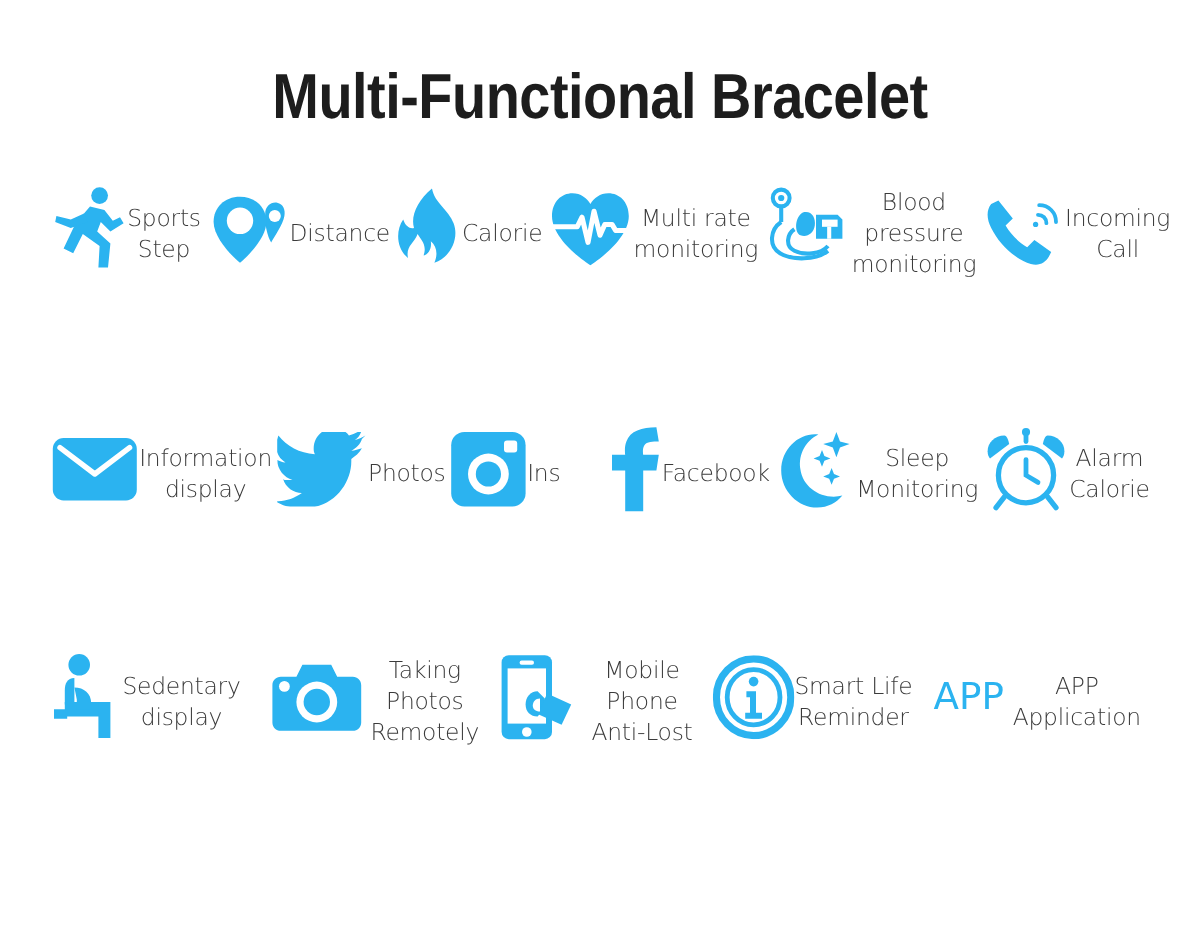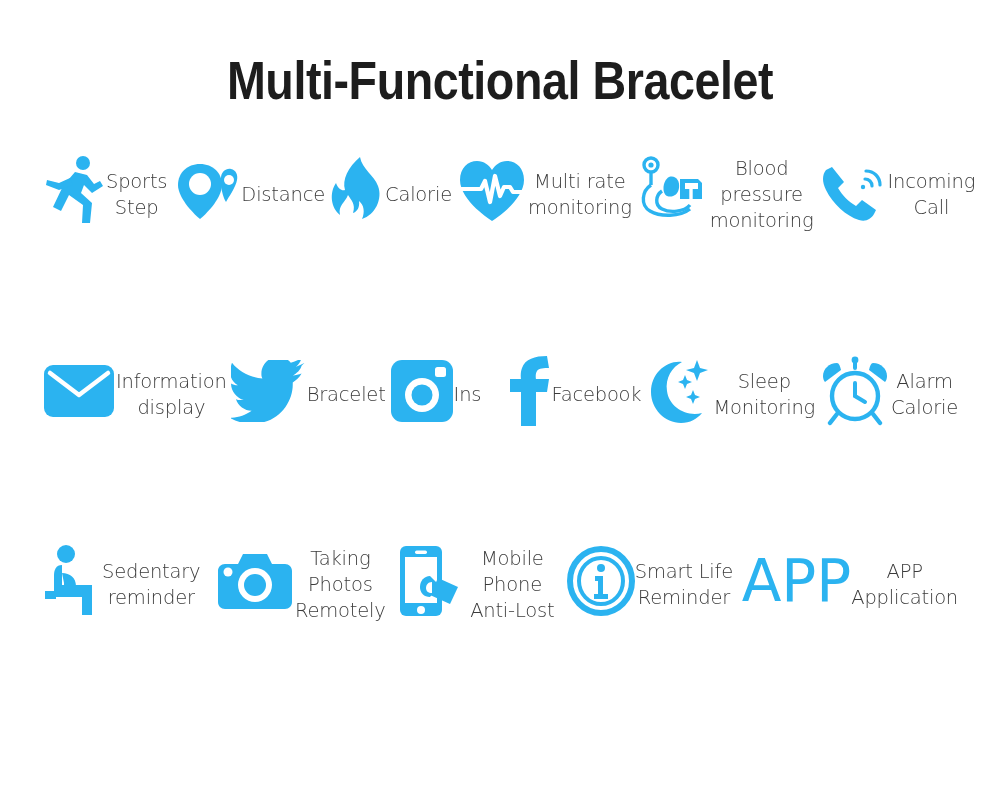--- a/index.html
+++ b/index.html
@@ -72,21 +72,21 @@
     font-size: 19.5px;
     font-weight: 300;
     color: #3b3b3b;
     text-align: center;
     line-height: 1.32;
     letter-spacing: -0.2px;
     white-space: pre-line;
   }
   .app-text {
     font-family: "DejaVu Sans", sans-serif;
-    font-size: 58px;
+    font-size: 31px;
     font-weight: 500;
     color: #2BB3F0;
     letter-spacing: 0px;
     line-height: 1;
   }
 </style>
 </head>
 <body>
 
 <div class="page">
@@ -205,21 +205,21 @@
         <div class="cell-label">Information
 display</div>
       </div>
 
       <div class="cell">
         <div class="icon-box">
           <svg width="76" height="62" viewBox="0 0 76 62">
             <path fill="#2BB3F0" d="M74 9 C71 11 68 12 65 13 C68 11 70 8 71 4 C68 6 64 8 60 9 C57 5 52 3 47 3 C37 3 30 11 30 20 C30 22 30 23 31 25 C18 24 7 18 0 9 C-1 12 -2 15 -2 18 C-2 24 1 29 6 32 C3 32 1 31 -1 30 L-1 30 C-1 38 5 45 12 47 C11 47 9 47 7 47 C6 47 5 47 4 46 C6 53 13 58 20 58 C14 62 7 65 0 65 C-2 65 -3 65 -4 64 C3 69 12 71 21 71 C47 71 62 50 62 31 C62 31 62 30 62 29 C65 27 69 24 71 20 C68 21 65 22 62 22 C66 20 70 16 71 12 Z" transform="translate(1,-6) scale(0.98)"></path>
           </svg>
         </div>
-        <div class="cell-label">Bracelet</div>
+        <div class="cell-label">Photos</div>
       </div>
 
       <div class="cell">
         <div class="icon-box">
           <svg width="64" height="64" viewBox="0 0 64 64">
             <g>
               <rect x="1" y="1" width="62" height="62" rx="11" fill="#2BB3F0"></rect>
               <circle cx="32" cy="36" r="17" fill="#ffffff"></circle>
               <circle cx="32" cy="36" r="10.5" fill="#2BB3F0"></circle>
               <rect x="45" y="8" width="11" height="10" rx="2.5" fill="#ffffff"></rect>
@@ -285,21 +285,21 @@
               <ellipse cx="24" cy="9" rx="9" ry="9"></ellipse>
               <path d="M20 20 C14 20 12 25 12 30 L12 42 L20 42 L20 30 Z"></path>
               <path d="M12 40 L44 40 L44 52 L12 52 Z"></path>
               <path d="M3 46 L14 46 L14 54 L3 54 Z"></path>
               <path d="M40 40 L50 40 L50 70 L40 70 Z"></path>
               <path d="M20 28 C28 28 34 33 34 41 L34 46 L22 46 L22 38 Z"></path>
             </g>
           </svg>
         </div>
         <div class="cell-label">Sedentary
-reminder</div>
+display</div>
       </div>
 
 
       <div class="cell">
         <div class="icon-box">
           <svg width="76" height="62" viewBox="0 0 76 62">
             <g fill="#2BB3F0">
               <path d="M26 4 L50 4 L55 14 L68 14 C72 14 75 17 75 21 L75 52 C75 56 72 59 68 59 L8 59 C4 59 1 56 1 52 L1 21 C1 17 4 14 8 14 L21 14 Z"></path>
               <circle cx="38" cy="35" r="17" fill="#ffffff"></circle>
               <circle cx="38" cy="35" r="11" fill="#2BB3F0"></circle>

